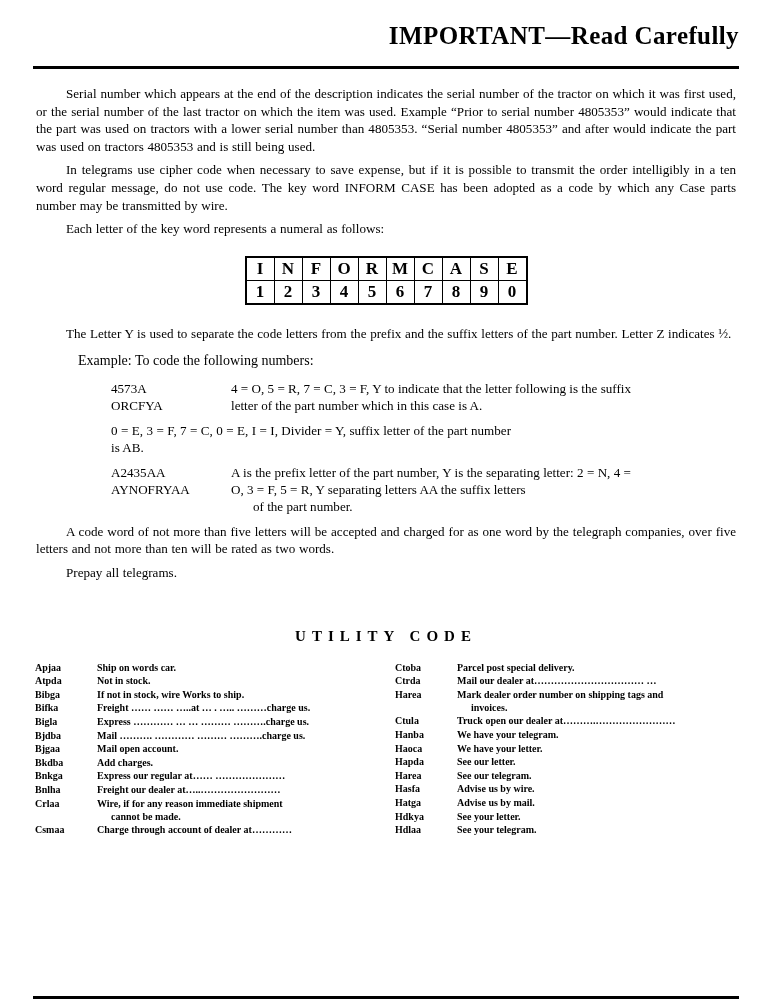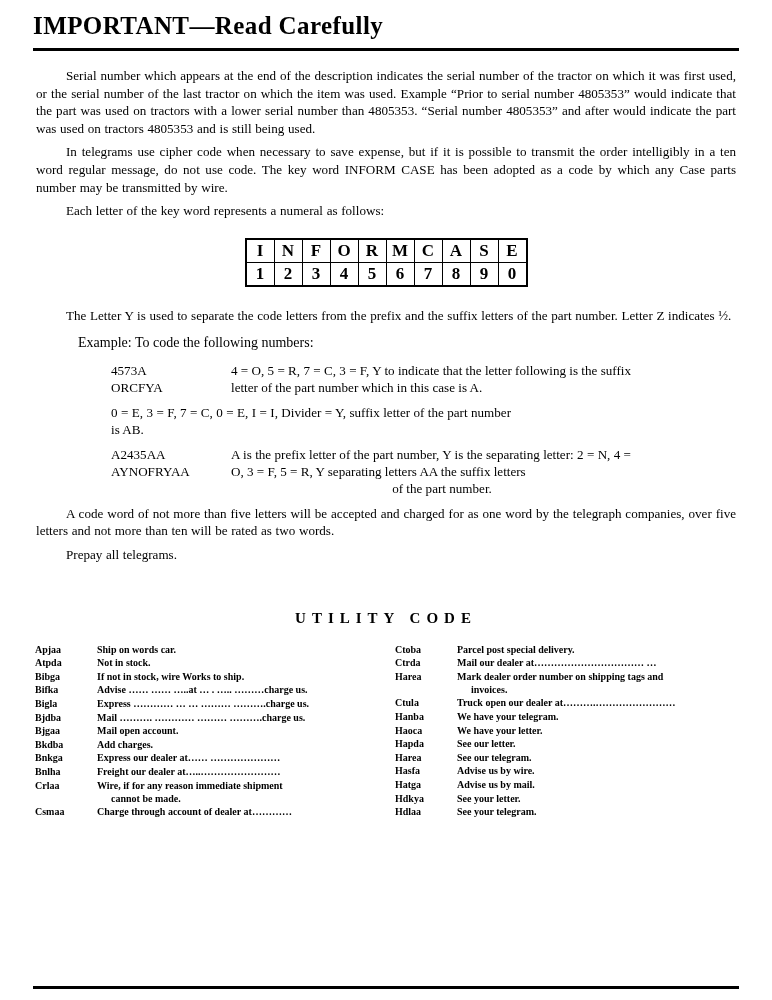--- a/index.html
+++ b/index.html
@@ -18,26 +18,26 @@
   .page {
     position: relative;
     width: 772px;
     height: 1000px;
     box-sizing: border-box;
     padding: 0 33px;
   }
 
   
   .title {
-    text-align: left;
+    text-align: right;
     font-size: 25px;
     font-weight: bold;
     letter-spacing: 0.4px;
-    margin: 12px 0 0 0;
-    padding-bottom: 8px;
+    margin: 22px 0 0 0;
+    padding-bottom: 16px;
     font-family: "Liberation Serif", "DejaVu Serif", serif;
   }
   .rule-top {
     border: none;
     border-top: 3px solid #000;
     margin: 0 0 16px 0;
     height: 0;
   }
   .rule-bottom {
     position: absolute;
@@ -100,21 +100,21 @@
     white-space: pre-line;
   }
   .example-desc {
     flex: 1 1 auto;
     max-width: 400px;
     text-align: justify;
   }
   .example-desc .cont {
     display: block;
     padding-left: 22px;
-    text-align: center;
+    text-align: left;
   }
 
   .example-lead {
     font-size: 14px;
     line-height: 17.6px;
     padding-left: 45px;
     margin: 10px 0 10px 0;
   }
 
   
@@ -233,41 +233,41 @@
         <div class="util-row">
           <div class="util-code">Atpda</div>
           <div class="util-text">Not in stock.</div>
         </div>
         <div class="util-row">
           <div class="util-code">Bibga</div>
           <div class="util-text">If not in stock, wire Works to ship.</div>
         </div>
         <div class="util-row">
           <div class="util-code">Bifka</div>
-          <div class="util-text">Advise …… …… …..at … . ….. ………charge us.</div>
+          <div class="util-text">Freight …… …… …..at … . ….. ………charge us.</div>
         </div>
         <div class="util-row">
           <div class="util-code">Bigla</div>
           <div class="util-text">Express ………… … … ……… ……….charge us.</div>
         </div>
         <div class="util-row">
           <div class="util-code">Bjdba</div>
           <div class="util-text">Mail ………. ………… ……… ……….charge us.</div>
         </div>
         <div class="util-row">
           <div class="util-code">Bjgaa</div>
           <div class="util-text">Mail open account.</div>
         </div>
         <div class="util-row">
           <div class="util-code">Bkdba</div>
           <div class="util-text">Add charges.</div>
         </div>
         <div class="util-row">
           <div class="util-code">Bnkga</div>
-          <div class="util-text">Express our dealer at…… …………………</div>
+          <div class="util-text">Express our regular at…… …………………</div>
         </div>
         <div class="util-row">
           <div class="util-code">Bnlha</div>
           <div class="util-text">Freight our dealer at…..……………………</div>
         </div>
         <div class="util-row">
           <div class="util-code">Crlaa</div>
           <div class="util-text">Wire, if for any reason immediate shipment<span class="cont">cannot be made.</span></div>
         </div>
         <div class="util-row">

